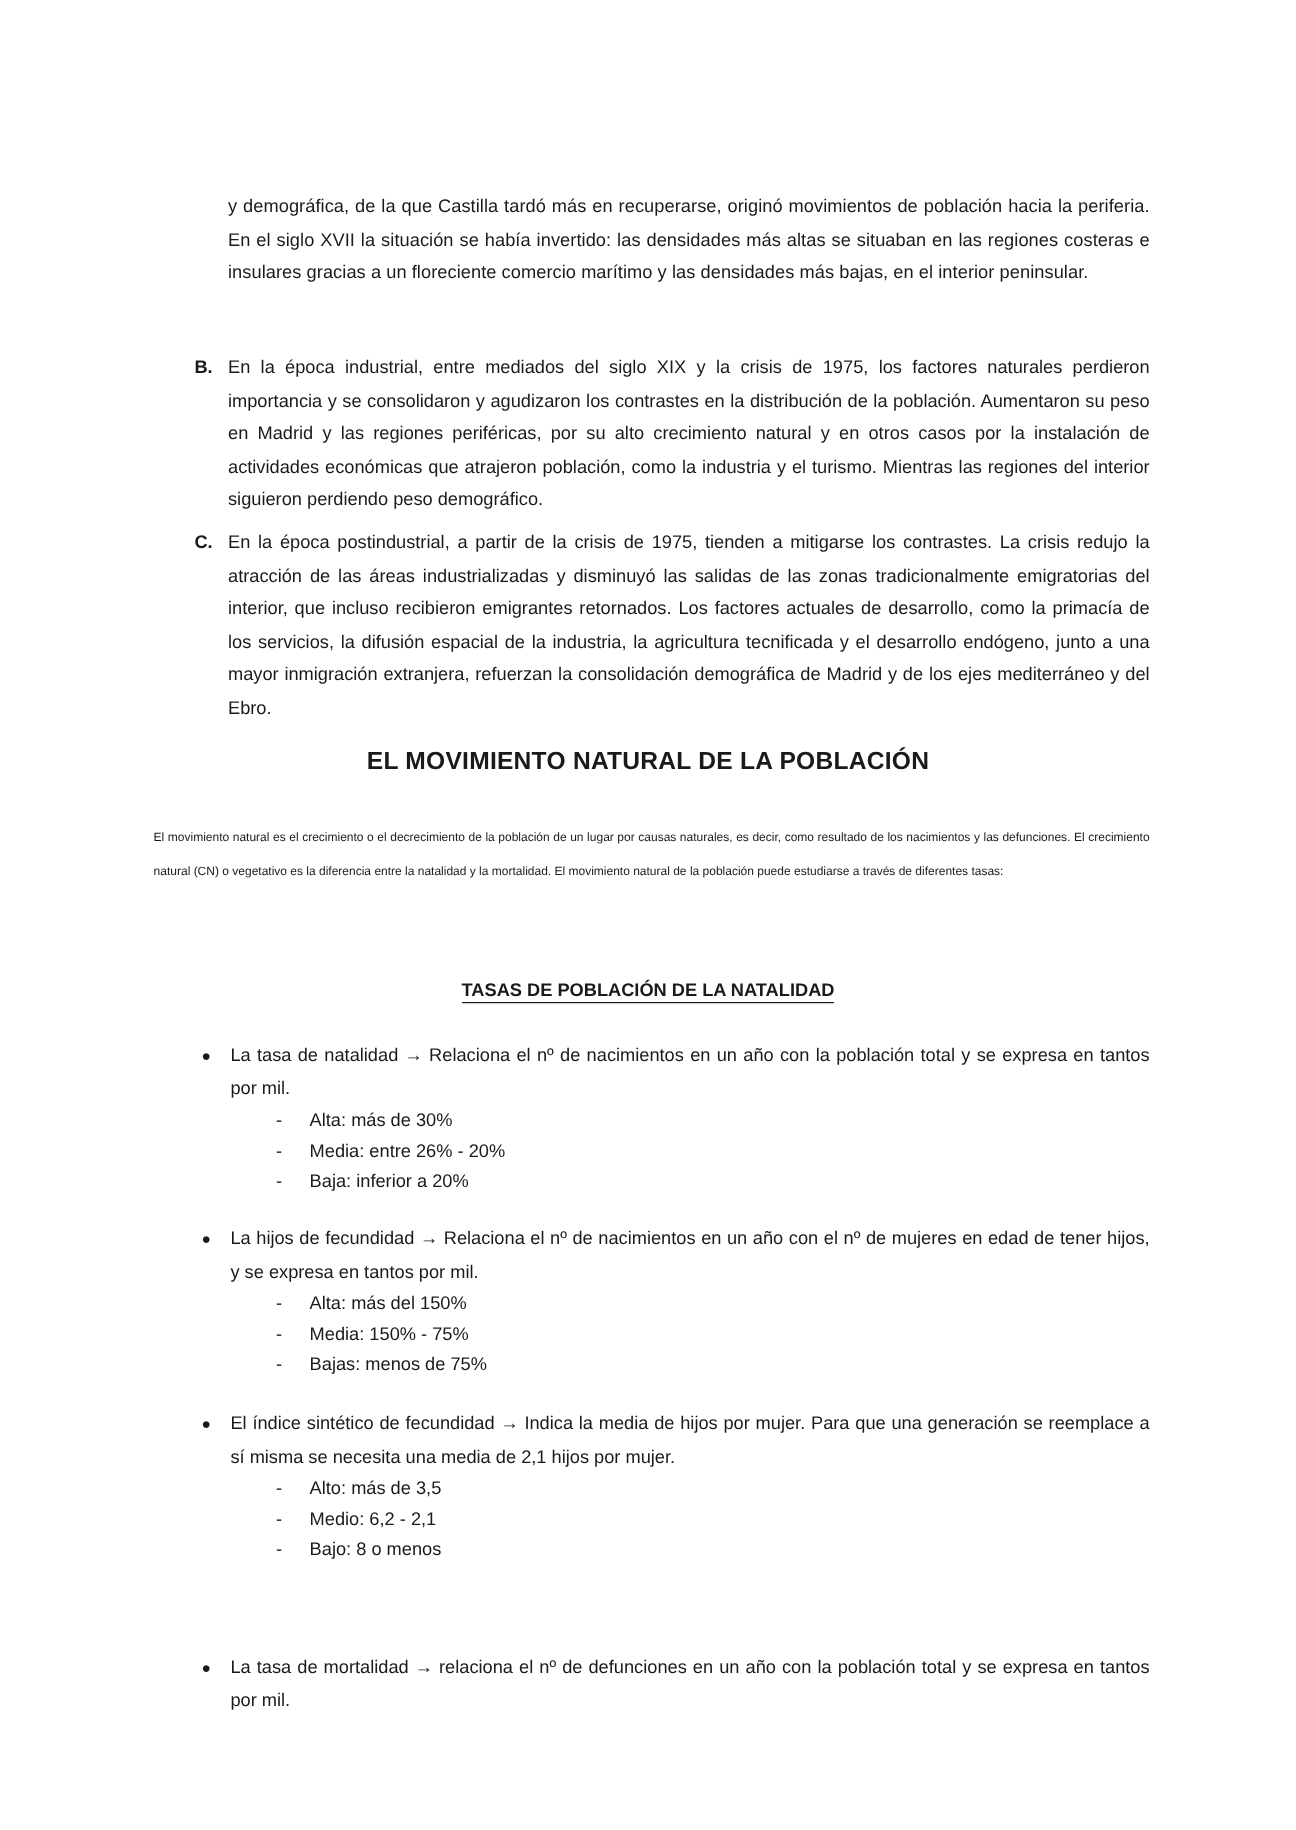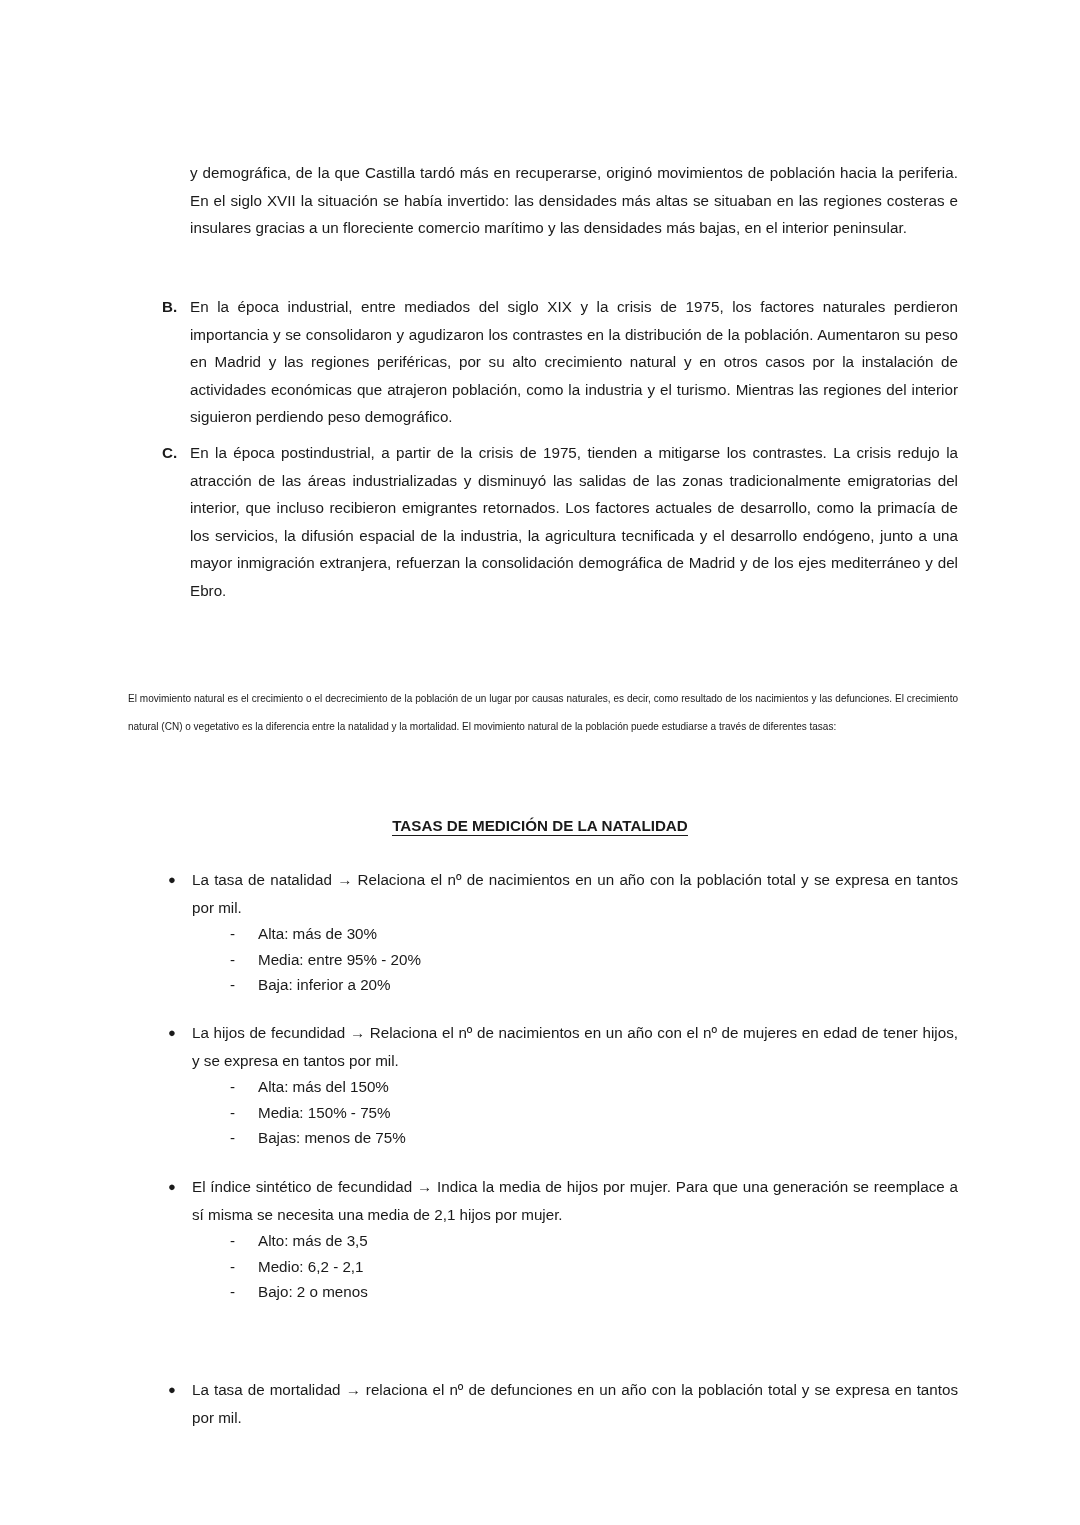--- a/index.html
+++ b/index.html
@@ -152,34 +152,35 @@
       <span class="marker">B.</span><b>En la época industrial,</b><span> entre mediados del siglo XIX y la crisis de 1975, los factores naturales perdieron importancia y se consolidaron y agudizaron los contrastes en la distribución de la población. Aumentaron su peso en Madrid y las regiones periféricas, por su alto crecimiento natural y en otros casos por la instalación de actividades económicas que atrajeron población, como la industria y el turismo. Mientras las regiones del interior siguieron perdiendo peso demográfico.</span>
     </div>
   </div>
 
   <div class="lettered" style="top:404px;">
     <div class="item">
       <span class="marker">C.</span><b>En la época postindustrial,</b><span> a partir de la crisis de 1975, tienden a mitigarse los contrastes. La crisis redujo la atracción de las áreas industrializadas y disminuyó las salidas de las zonas tradicionalmente emigratorias del interior, que incluso recibieron emigrantes retornados. Los factores actuales de desarrollo, como la primacía de los servicios, la difusión espacial de la industria, la agricultura tecnificada y el desarrollo endógeno, junto a una mayor inmigración extranjera, refuerzan la consolidación demográfica de Madrid y de los ejes mediterráneo y del Ebro.</span>
     </div>
   </div>
 
+  <div class="doc-heading" style="top:588px;">EL MOVIMIENTO NATURAL DE LA POBLACIÓN</div>
 
   <div class="intro" style="top:650px;">El movimiento natural es el crecimiento o el decrecimiento de la población de un lugar por causas naturales, es decir, como resultado de los nacimientos y las defunciones. El crecimiento natural (CN) o vegetativo es la diferencia entre la natalidad y la mortalidad. El movimiento natural de la población puede estudiarse a través de diferentes tasas:</div>
 
   <div class="sub-heading" style="top:782px;">
-    <span>TASAS DE MEDICIÓN DE LA NATALIDAD</span>
+    <span>TASAS DE POBLACIÓN DE LA NATALIDAD</span>
   </div>
 
   <div class="bullet-block" style="top:831px;">
     <div class="bullet-row">
       <span class="bullet-dot">●</span><b>La tasa de natalidad</b><span class="arrow"> </span><span>→</span><span> Relaciona el nº de nacimientos en un año con la población total y se expresa en tantos por mil.</span>
     </div>
     <ul class="dash-list">
       <li class="dash-row"><span class="dash-mark">-</span><span>Alta: más de 30%</span></li>
-      <li class="dash-row"><span class="dash-mark">-</span><span>Media: entre 95% - 20%</span></li>
+      <li class="dash-row"><span class="dash-mark">-</span><span>Media: entre 26% - 20%</span></li>
       <li class="dash-row"><span class="dash-mark">-</span><span>Baja: inferior a 20%</span></li>
     </ul>
   </div>
 
   <div class="bullet-block" style="top:984px;">
     <div class="bullet-row">
       <span class="bullet-dot">●</span><b>La hijos de fecundidad</b><span class="arrow"> </span><span>→</span><span> Relaciona el nº de nacimientos en un año con el nº de mujeres en edad de tener hijos, y se expresa en tantos por mil.</span>
     </div>
     <ul class="dash-list">
       <li class="dash-row"><span class="dash-mark">-</span><span>Alta: más del 150%</span></li>
@@ -188,21 +189,21 @@
     </ul>
   </div>
 
   <div class="bullet-block" style="top:1138px;">
     <div class="bullet-row">
       <span class="bullet-dot">●</span><b>El índice sintético de fecundidad</b><span class="arrow"> </span><span>→</span><span> Indica la media de hijos por mujer. Para que una generación se reemplace a sí misma se necesita una media de 2,1 hijos por mujer.</span>
     </div>
     <ul class="dash-list">
       <li class="dash-row"><span class="dash-mark">-</span><span>Alto: más de 3,5</span></li>
       <li class="dash-row"><span class="dash-mark">-</span><span>Medio: 6,2 - 2,1</span></li>
-      <li class="dash-row"><span class="dash-mark">-</span><span>Bajo: 2 o menos</span></li>
+      <li class="dash-row"><span class="dash-mark">-</span><span>Bajo: 8 o menos</span></li>
     </ul>
   </div>
 
 
   <div class="bullet-block" style="top:1341px;">
     <div class="bullet-row">
       <span class="bullet-dot">●</span><b>La tasa de mortalidad</b><span class="arrow"> </span><span>→</span><span> relaciona el nº de defunciones en un año con la población total y se expresa en tantos por mil.</span>
     </div>
   </div>
 

